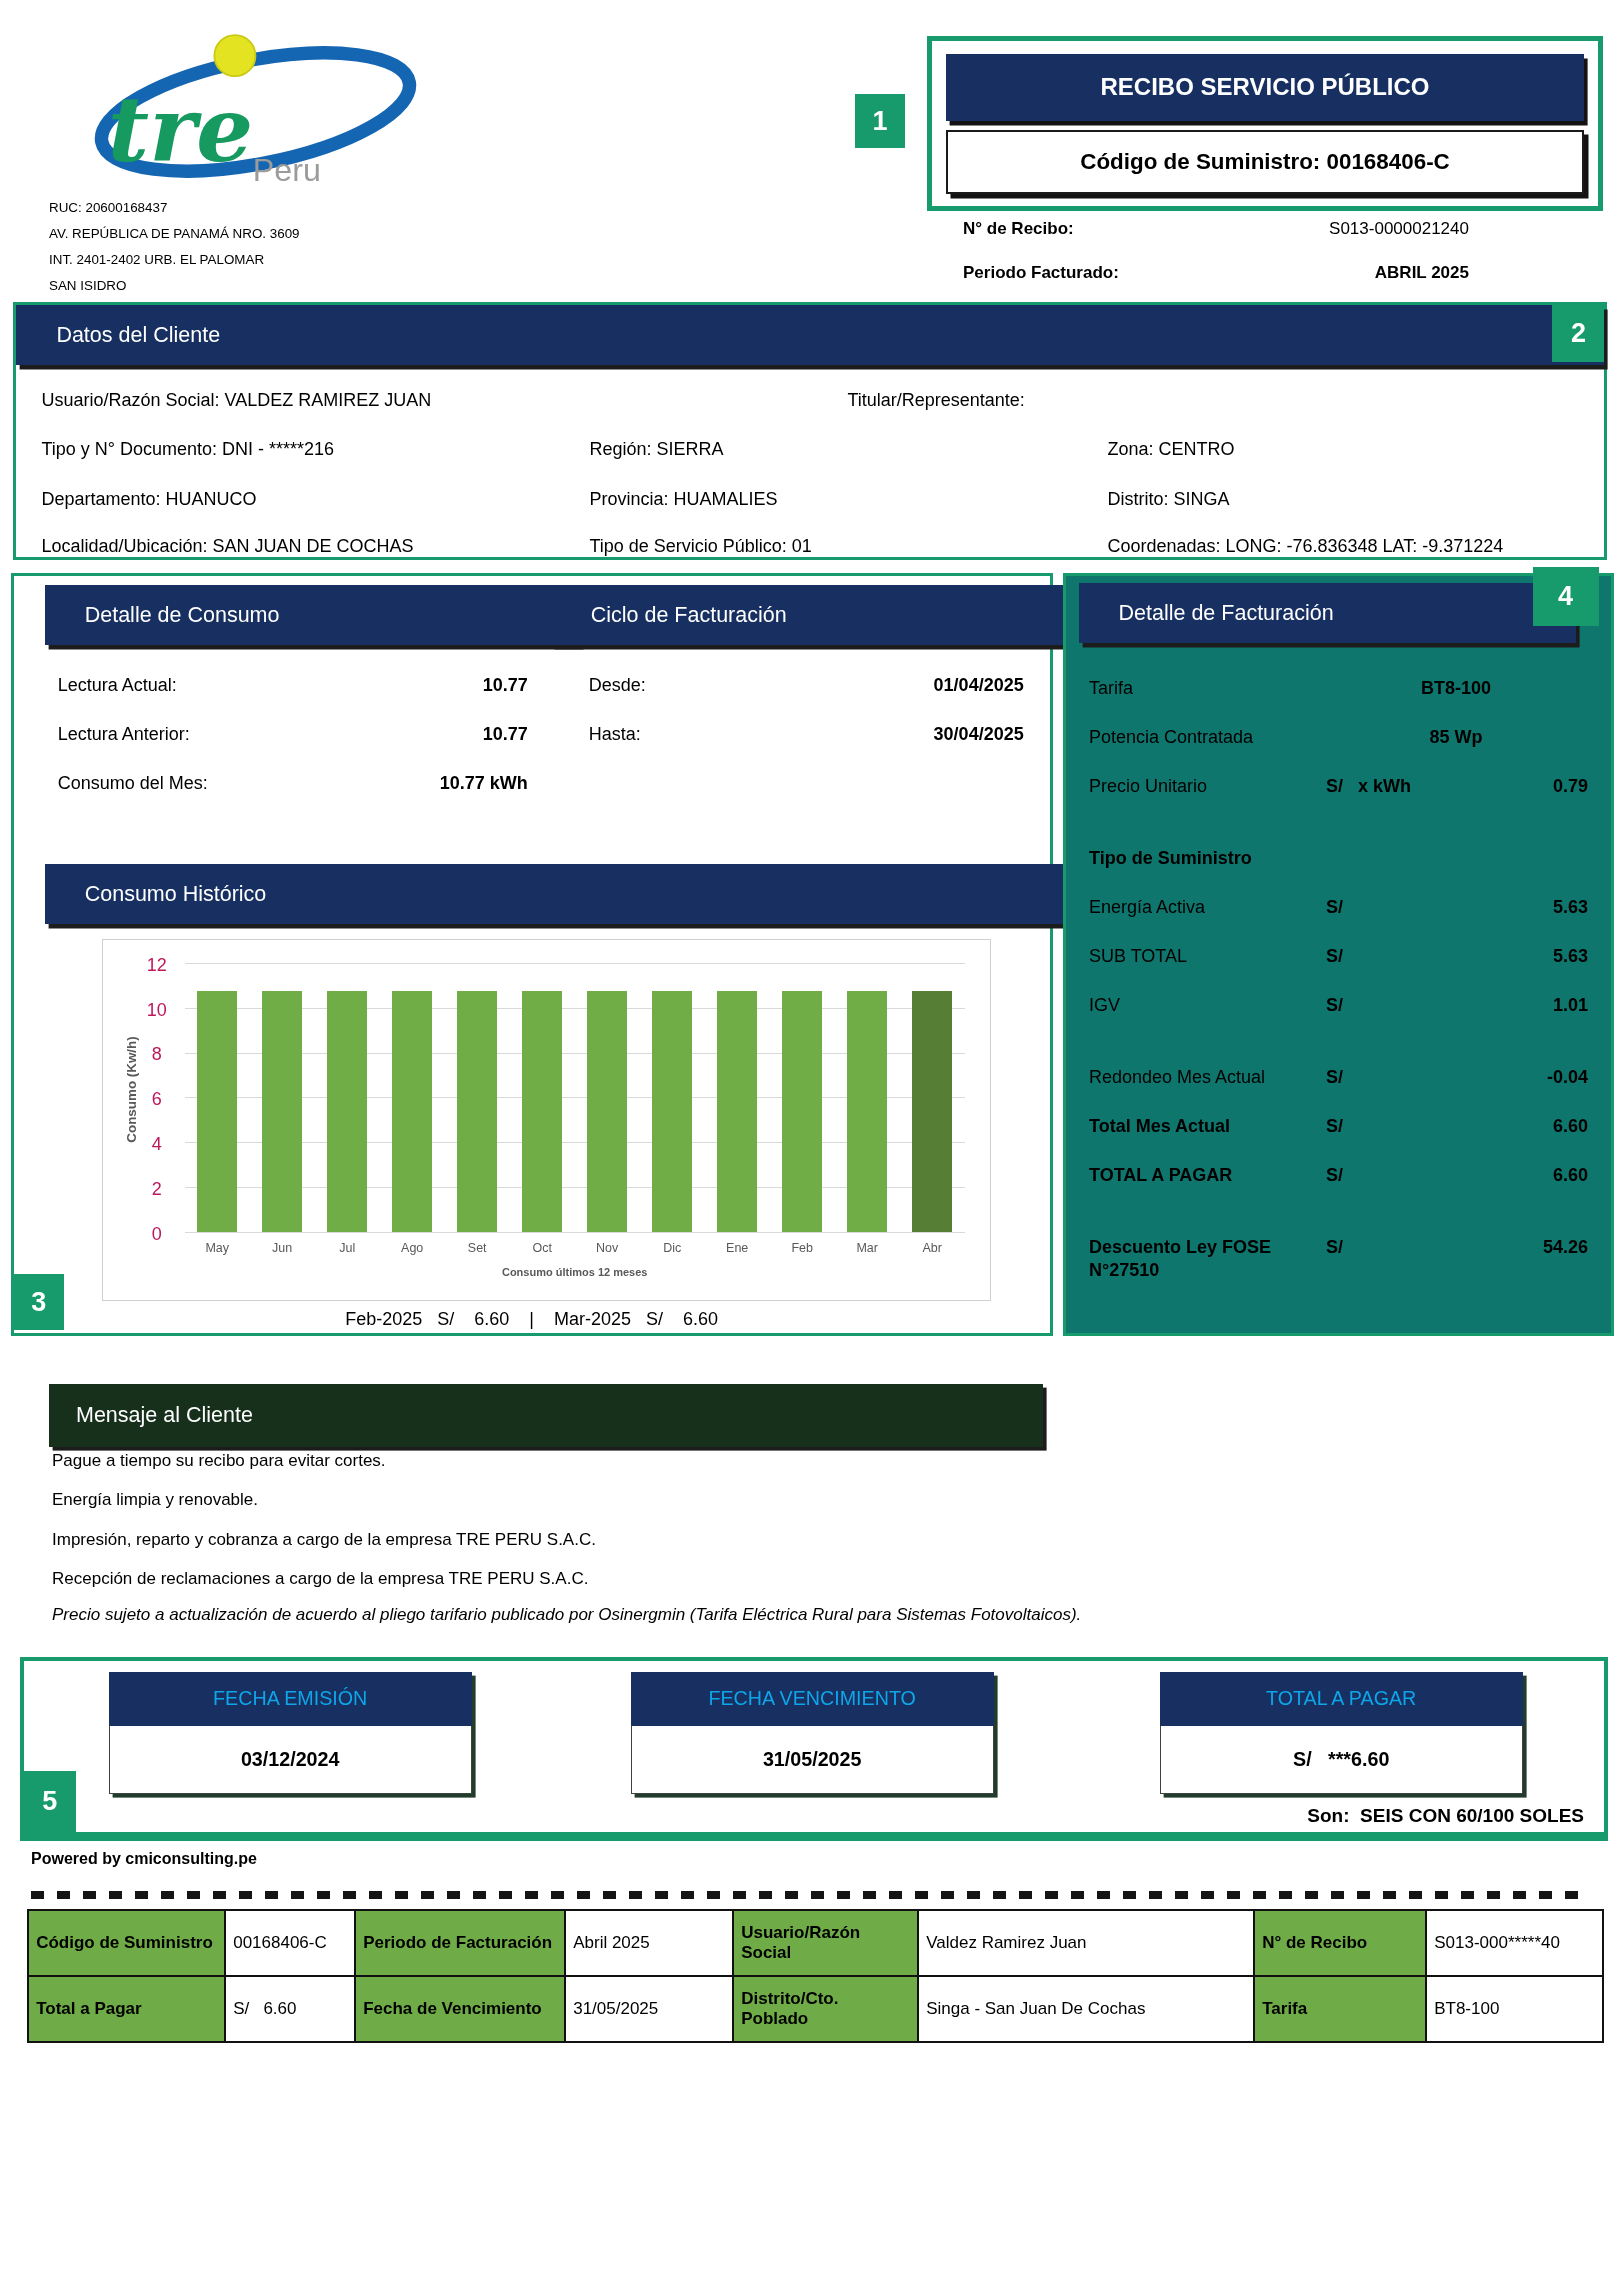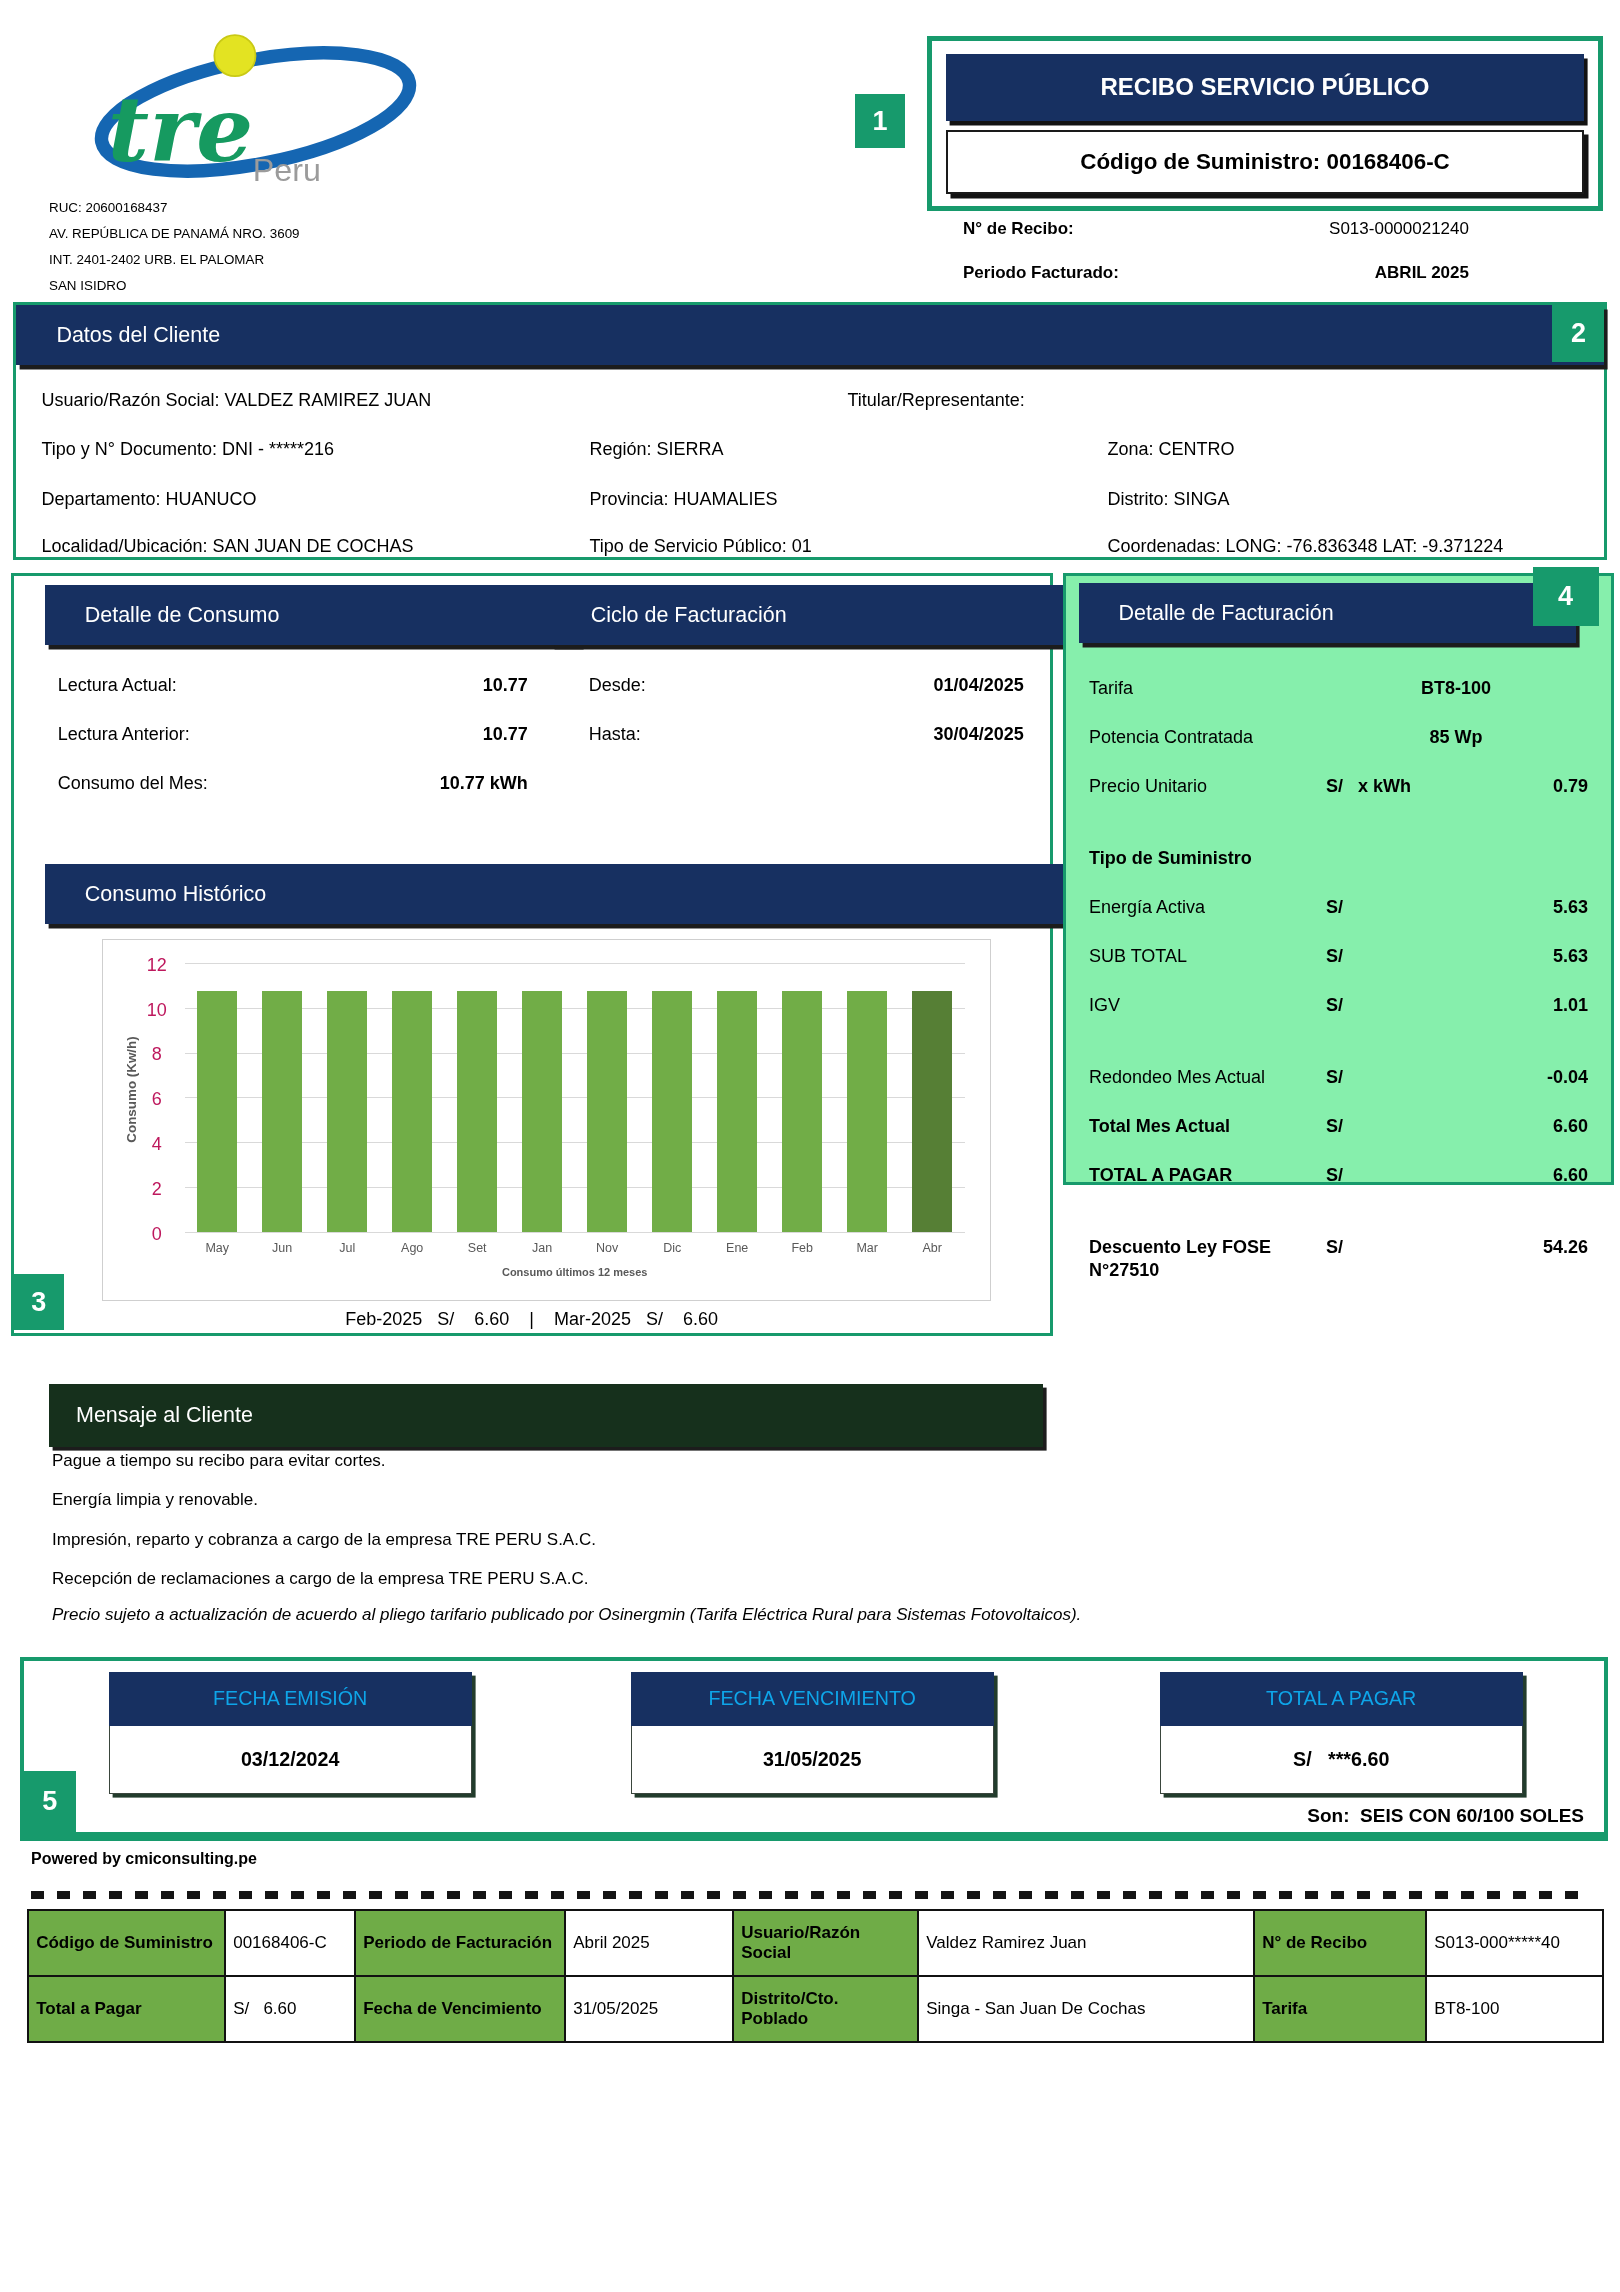--- a/index.html
+++ b/index.html
@@ -66,22 +66,22 @@
         justify-content:space-around;}
   .bar{width:40px;}
   .cats{position:absolute;left:82px;right:25px;top:301px;display:flex;justify-content:space-around;}
   .cats span{width:40px;text-align:center;font-size:12.5px;color:#595959;}
   .chart-title{position:absolute;left:82px;right:25px;top:326px;text-align:center;
                font-size:11px;font-weight:bold;color:#595959;}
   .prevline{position:absolute;left:0;right:0;top:733px;text-align:center;font-size:18px;}
   .badge3{left:0;bottom:2.7px;width:50px;height:56px;}
 
   
-  .fact-box{position:absolute;left:1063px;top:573px;width:551px;height:612px;
-            border:3.6px solid #179A6C;box-sizing:border-box;background:#86efac;}
+  .fact-box{position:absolute;left:1063px;top:573px;width:551px;height:763px;
+            border:3.6px solid #179A6C;box-sizing:border-box;background:#0f766e;}
   .h-fact{position:absolute;left:12.5px;top:7.2px;width:457px;height:60px;}
   .badge4{top:-9px;right:12.5px;width:66px;height:59px;}
   .frows{position:absolute;left:23px;right:23px;top:67px;}
   .frow{display:flex;min-height:23px;margin-bottom:26px;font-size:18px;line-height:23px;}
   .frow.fgap{margin-top:49px;}
   .frows .frow:first-child{margin-top:34px;}
   .flab{flex:0 0 237px;}
   .fb{font-weight:bold;}
   .fcenter{flex:0 0 260px;text-align:center;}
   .fmid{flex:0 0 148px;}
@@ -238,21 +238,21 @@
           <div class="ytick" style="top: 81px;">8</div>
           <div class="ytick" style="top: 37px;">10</div>
           <div class="ytick" style="top: -8px;">12</div>
         </div>
       <div class="cats" id="cats">
           <span>May</span>
           <span>Jun</span>
           <span>Jul</span>
           <span>Ago</span>
           <span>Set</span>
-          <span>Jan</span>
+          <span>Oct</span>
           <span>Nov</span>
           <span>Dic</span>
           <span>Ene</span>
           <span>Feb</span>
           <span>Mar</span>
           <span>Abr</span>
         </div>
       <div class="chart-title">Consumo últimos 12 meses</div>
     </div>
 

